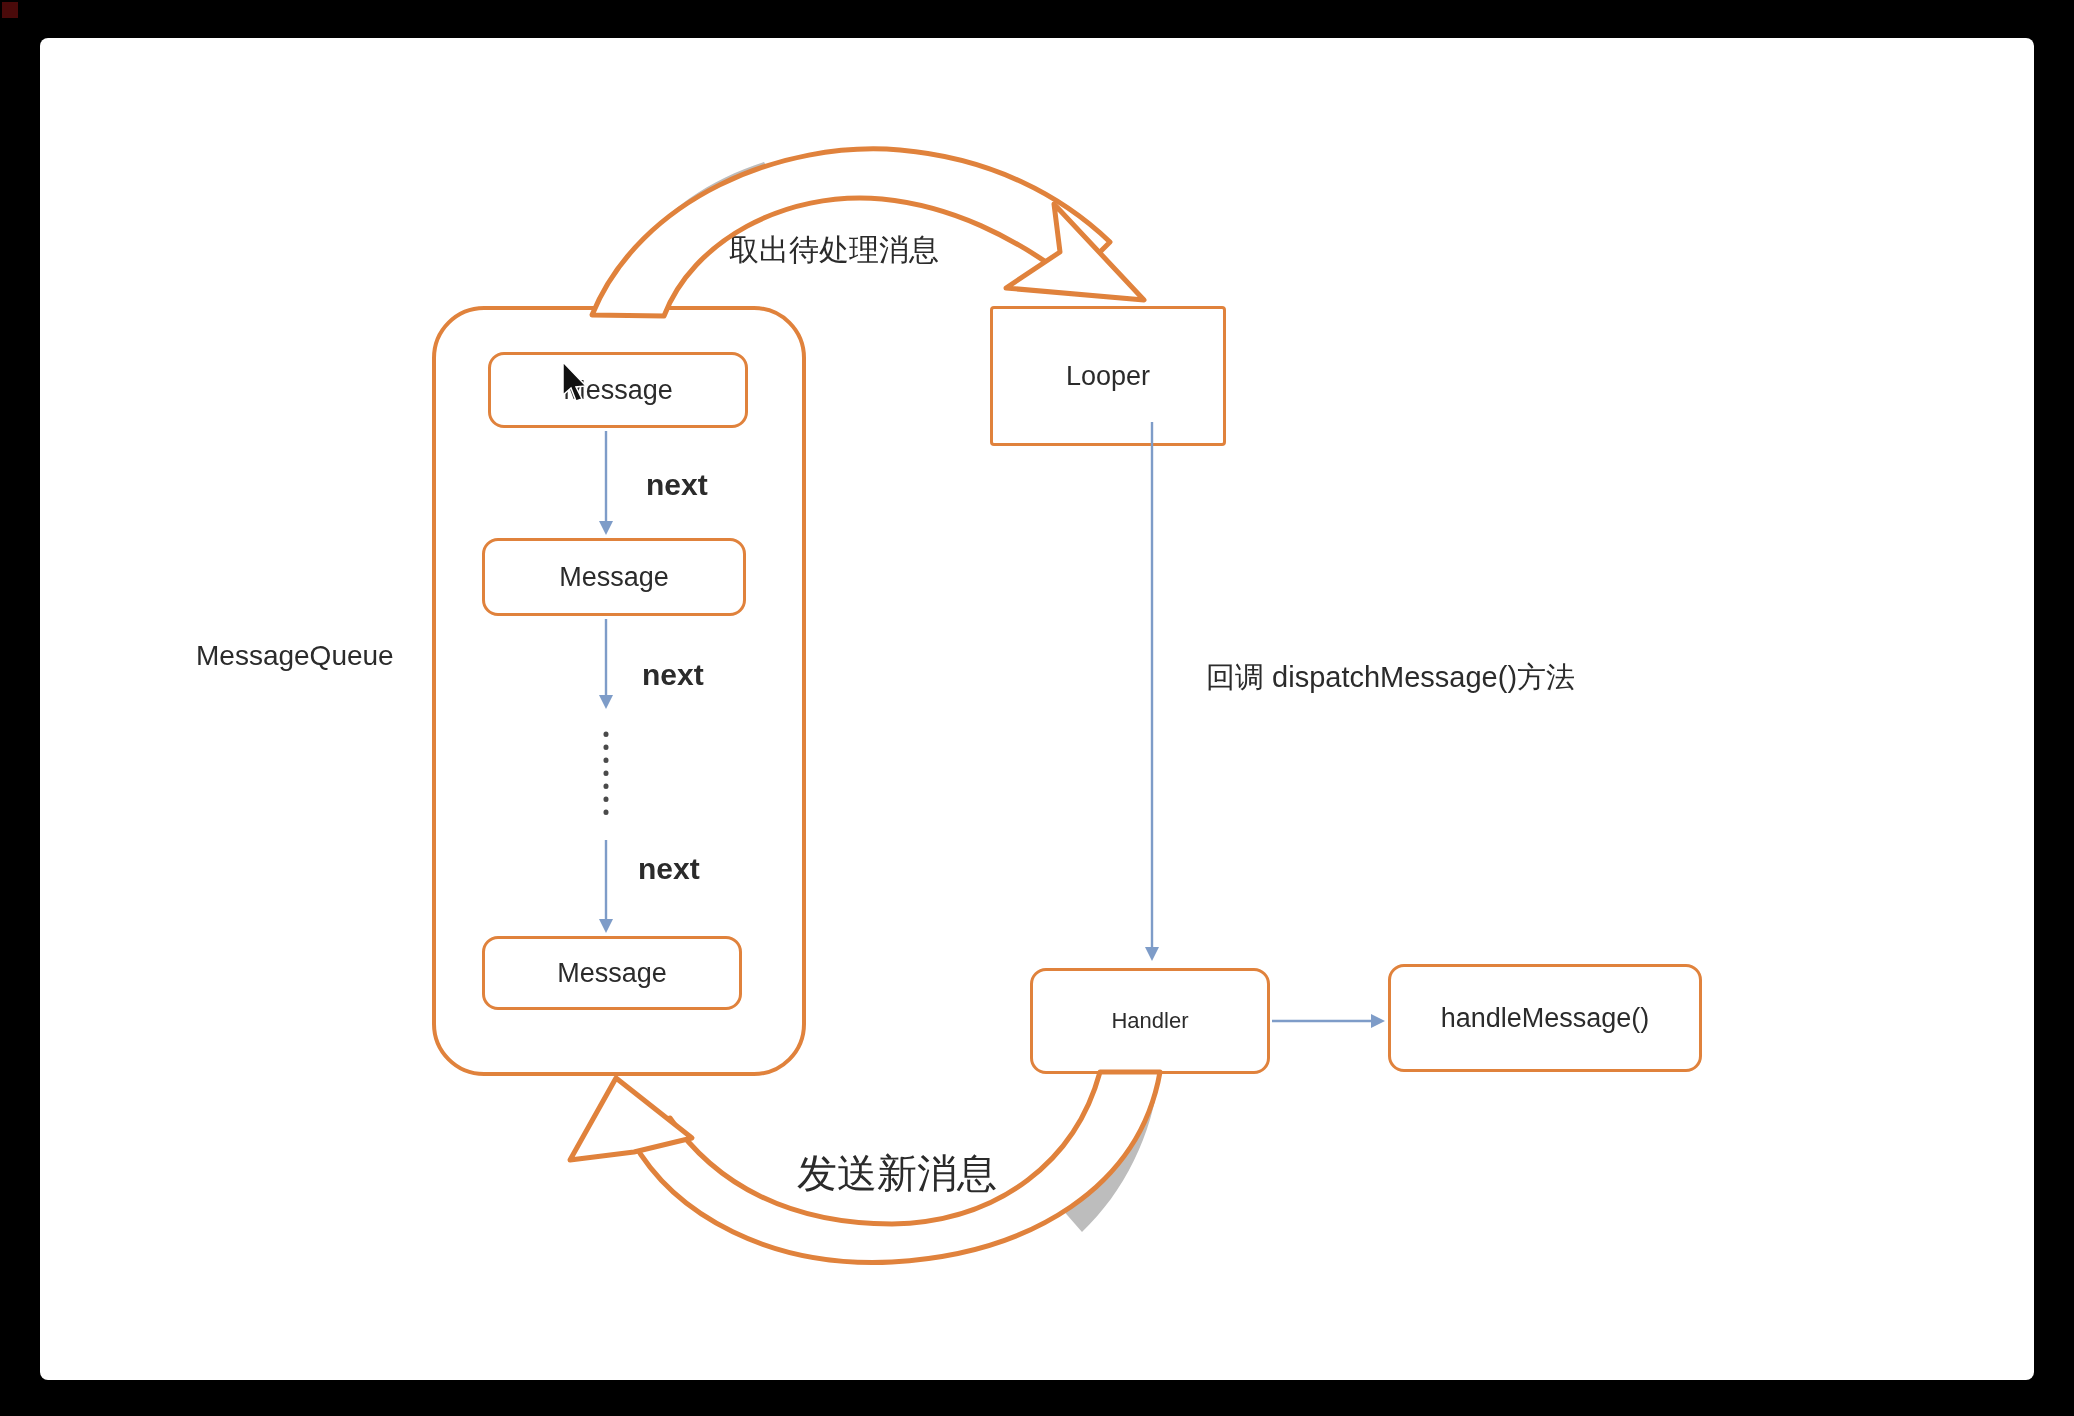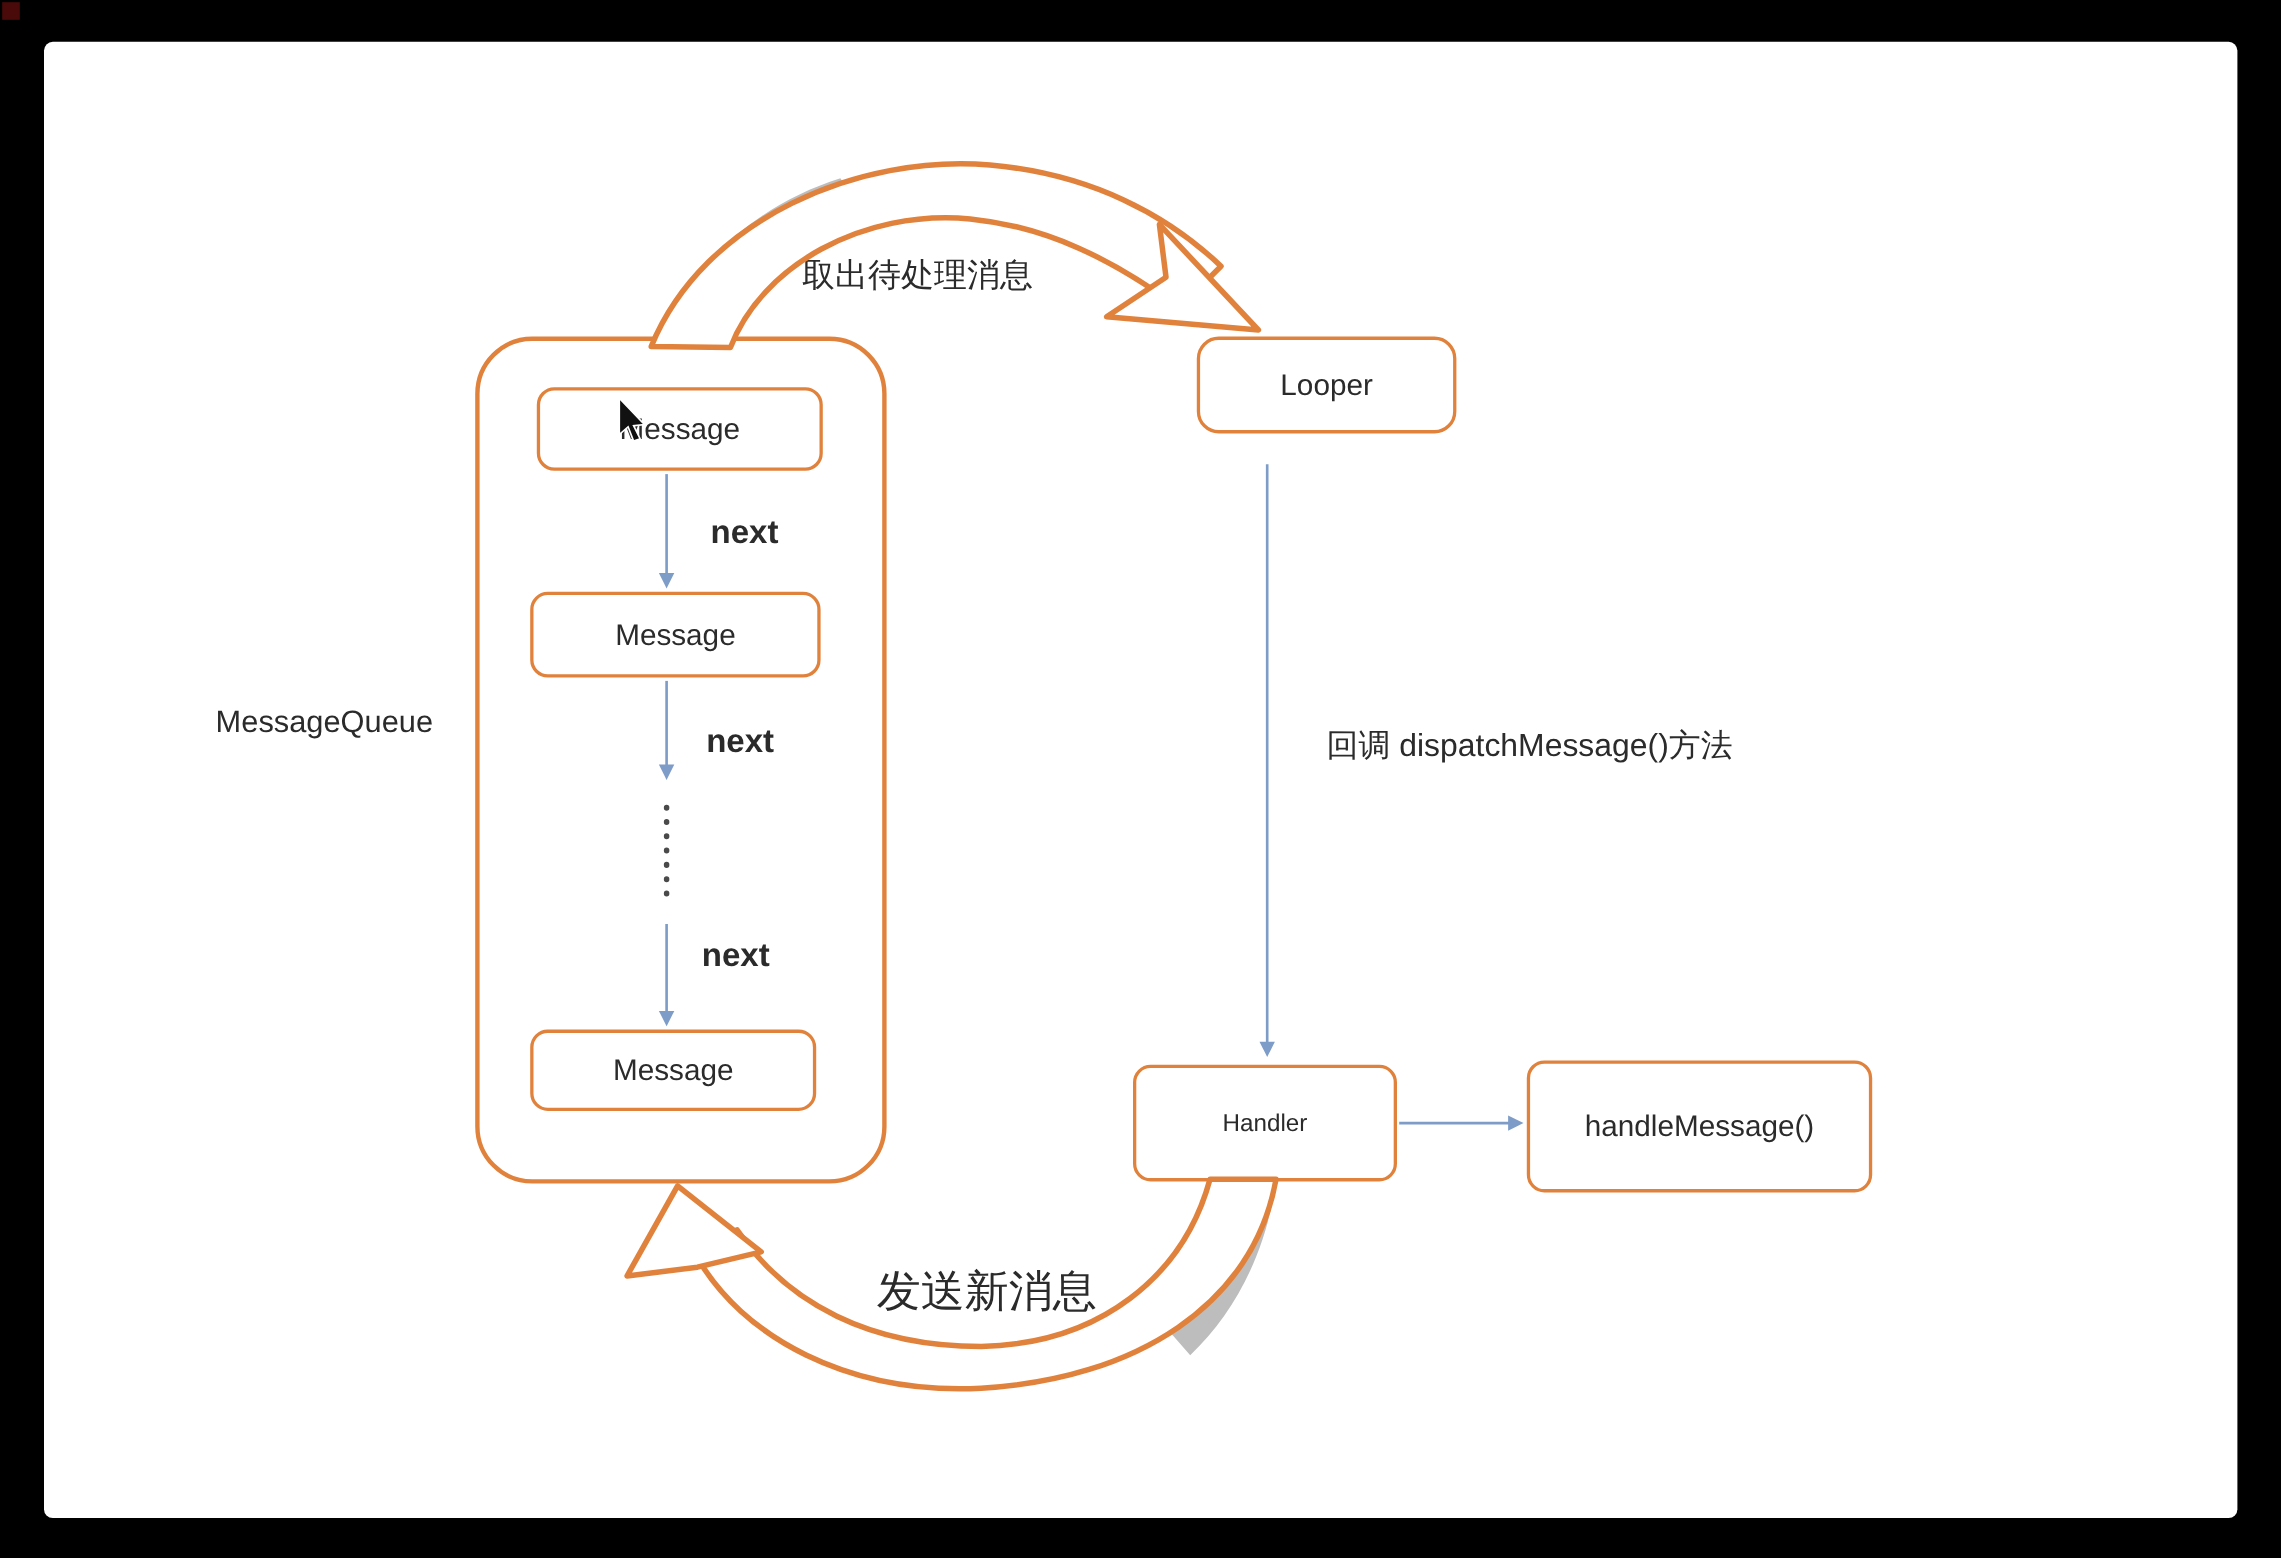--- a/index.html
+++ b/index.html
@@ -31,23 +31,23 @@
     color:var(--text);
   }
   .mq-container{
     left:432px;top:306px;width:374px;height:770px;
     border-width:4px;border-radius:52px;background:transparent;
   }
   .msg{width:260px;height:76px;border-radius:16px;font-size:27px;}
   .msg1{left:488px;top:352px;}
   .msg2{left:482px;top:538px;width:264px;height:78px;}
   .msg3{left:482px;top:936px;height:74px;}
-  .looper{left:1088px;top:306px;width:236px;height:88px;border-radius:20px;font-size:27px;}
+  .looper{left:990px;top:306px;width:236px;height:140px;border-radius:4px;font-size:27px;}
   .handler{left:1030px;top:968px;width:240px;height:106px;border-radius:16px;font-size:22px;}
-  .handlemsg{left:1388px;top:964px;width:314px;height:120px;border-radius:16px;font-size:27px;}
+  .handlemsg{left:1388px;top:964px;width:314px;height:108px;border-radius:16px;font-size:27px;}
   .lbl{position:absolute;z-index:2;color:var(--text);white-space:nowrap;}
   .mq-label{left:196px;top:640px;font-size:28px;}
   .next-lbl{font-size:30px;font-weight:bold;}
   .next1{left:646px;top:468px;}
   .next2{left:642px;top:658px;}
   .next3{left:638px;top:852px;}
   .dequeue-lbl{left:729px;top:230px;font-size:30px;}
   .dispatch-lbl{left:1206px;top:658px;font-size:29px;}
   .send-lbl{left:797px;top:1146px;font-size:40px;}
   svg.overlay{

